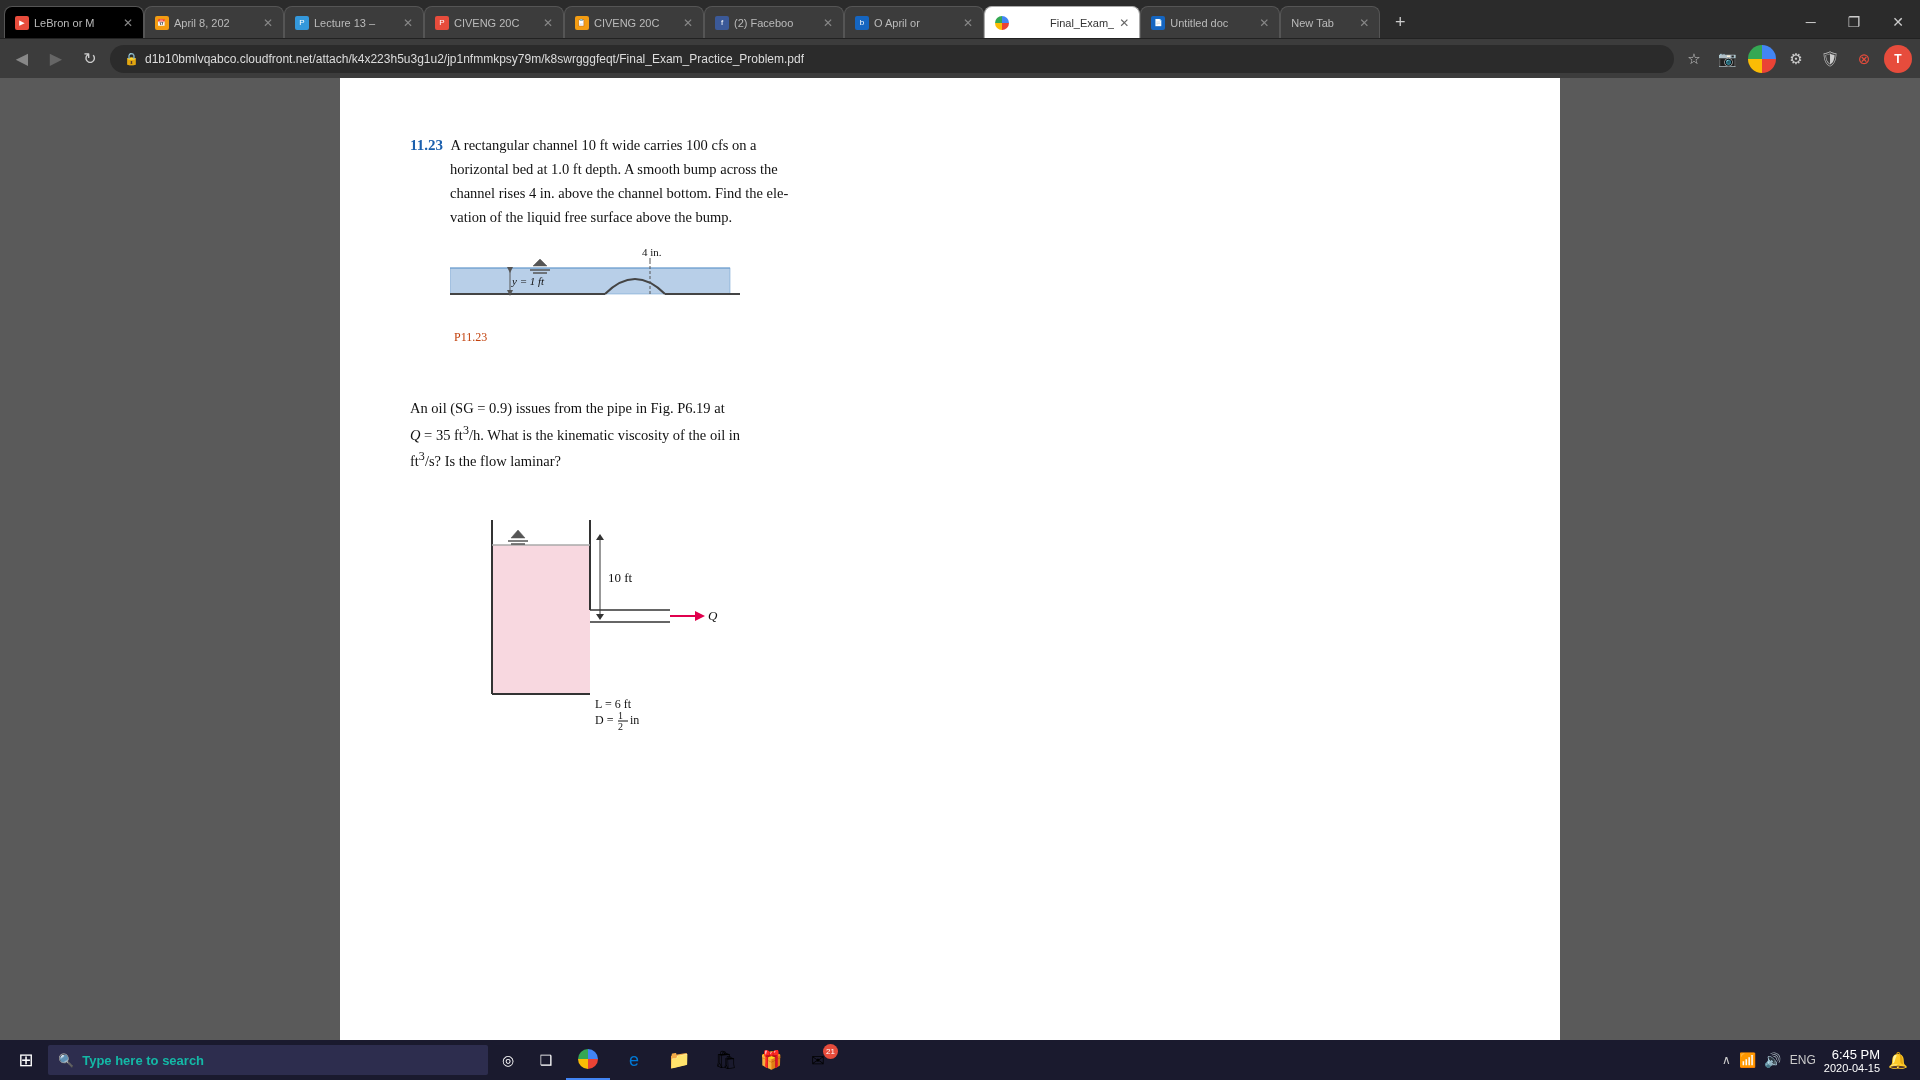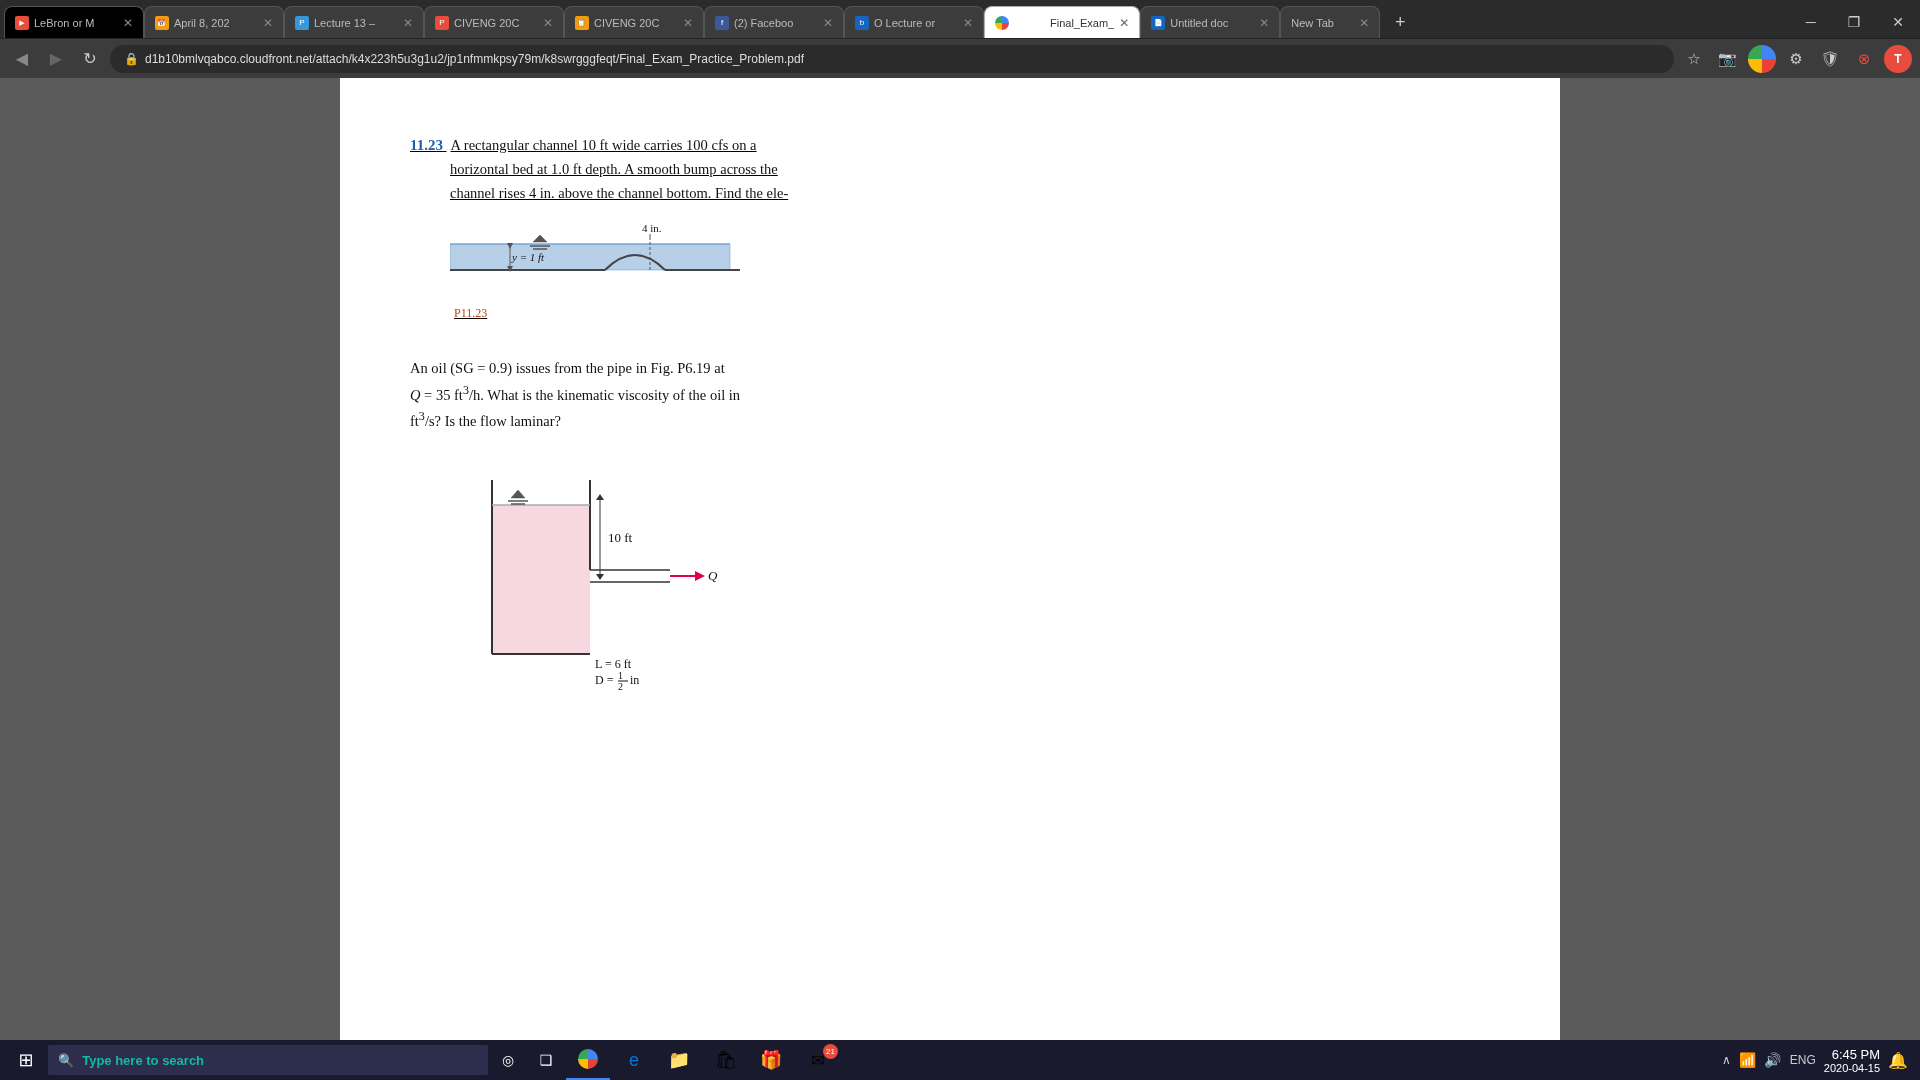--- a/index.html
+++ b/index.html
@@ -44,21 +44,21 @@
     </div>
 
     <div style="display:flex;align-items:center;height:32px;padding:0 10px;background:#3c3c3c;border-radius:8px 8px 0 0;font-size:11px;color:#bbb;min-width:140px;max-width:160px;border:1px solid #555;border-bottom:none;gap:5px;">
       <span style="width:14px;height:14px;background:#3b5998;border-radius:2px;display:flex;align-items:center;justify-content:center;font-size:8px;color:white;flex-shrink:0;">f</span>
       <span style="overflow:hidden;text-overflow:ellipsis;white-space:nowrap;flex:1;">(2) Faceboo</span>
       <span style="color:#888;font-size:12px;cursor:pointer;">✕</span>
     </div>
 
     <div style="display:flex;align-items:center;height:32px;padding:0 10px;background:#3c3c3c;border-radius:8px 8px 0 0;font-size:11px;color:#bbb;min-width:140px;max-width:160px;border:1px solid #555;border-bottom:none;gap:5px;">
       <span style="width:14px;height:14px;background:#1565c0;border-radius:2px;display:flex;align-items:center;justify-content:center;font-size:8px;color:white;flex-shrink:0;">b</span>
-      <span style="overflow:hidden;text-overflow:ellipsis;white-space:nowrap;flex:1;">O Lecture or</span>
+      <span style="overflow:hidden;text-overflow:ellipsis;white-space:nowrap;flex:1;">O April or</span>
       <span style="color:#888;font-size:12px;cursor:pointer;">✕</span>
     </div>
 
     <div style="display:flex;align-items:center;height:32px;padding:0 10px;background:#ffffff;border-radius:8px 8px 0 0;font-size:11px;color:#333;min-width:140px;max-width:160px;border:1px solid #aaa;border-bottom:none;gap:5px;z-index:2;">
       <span style="width:14px;height:14px;border-radius:50%;background:conic-gradient(#4285f4 0deg 90deg,#ea4335 90deg 180deg,#fbbc05 180deg 270deg,#34a853 270deg 360deg);flex-shrink:0;"></span>
       <span style="overflow:hidden;text-overflow:ellipsis;white-space:nowrap;flex:1;margin-left:36px;">Final_Exam_</span>
       <span style="color:#666;font-size:12px;cursor:pointer;">✕</span>
     </div>
 
     <div style="display:flex;align-items:center;height:32px;padding:0 10px;background:#3c3c3c;border-radius:8px 8px 0 0;font-size:11px;color:#bbb;min-width:140px;max-width:160px;border:1px solid #555;border-bottom:none;gap:5px;">
@@ -97,30 +97,31 @@
     <div style="width:28px;height:28px;display:flex;align-items:center;justify-content:center;color:#e74c3c;font-size:15px;cursor:pointer;">⊗</div>
     <div style="width:28px;height:28px;border-radius:50%;background:#e74c3c;display:flex;align-items:center;justify-content:center;color:white;font-size:12px;cursor:pointer;font-weight:bold;">T</div>
   </div>
 
   <div style="display:flex;flex:1;background:#5a5a5a;overflow:hidden;">
 
     <div style="width:340px;background:#5a5a5a;"></div>
 
     <div style="flex:1;background:#ffffff;overflow:hidden;padding:55px 70px 40px 70px;">
 
-      <div style="margin-bottom:36px;text-decoration:underline;">
+      <div style="margin-bottom:52px;">
         <div style="display:flex;gap:0;font-family:'Times New Roman',serif;font-size:14.5px;line-height:1.65;color:#111;">
           <div style="flex-shrink:0;">
             <span style="color:#1a5fad;font-weight:bold;font-size:15px;">11.23</span>
             <span style="margin-left:4px;">A rectangular channel 10 ft wide carries 100 cfs on a</span>
           </div>
         </div>
         <div style="font-family:'Times New Roman',serif;font-size:14.5px;line-height:1.65;color:#111;padding-left:40px;">
           <div>horizontal bed at 1.0 ft depth. A smooth bump across the</div>
           <div>channel rises 4 in. above the channel bottom. Find the ele-</div>
+          <div>vation of the liquid free surface above the bump.</div>
         </div>
 
         <div style="margin:14px 0 8px 40px;width:340px;">
           <svg width="340" height="80" viewBox="0 0 340 80">
 
             <rect x="0" y="24" width="280" height="26" fill="#b8cfe8" stroke="#6699cc" stroke-width="0.5"></rect>
 
             <line x1="0" y1="50" x2="155" y2="50" stroke="#444" stroke-width="2"></line>
 
             <path d="M155,50 Q185,20 215,50" fill="none" stroke="#444" stroke-width="2"></path>

